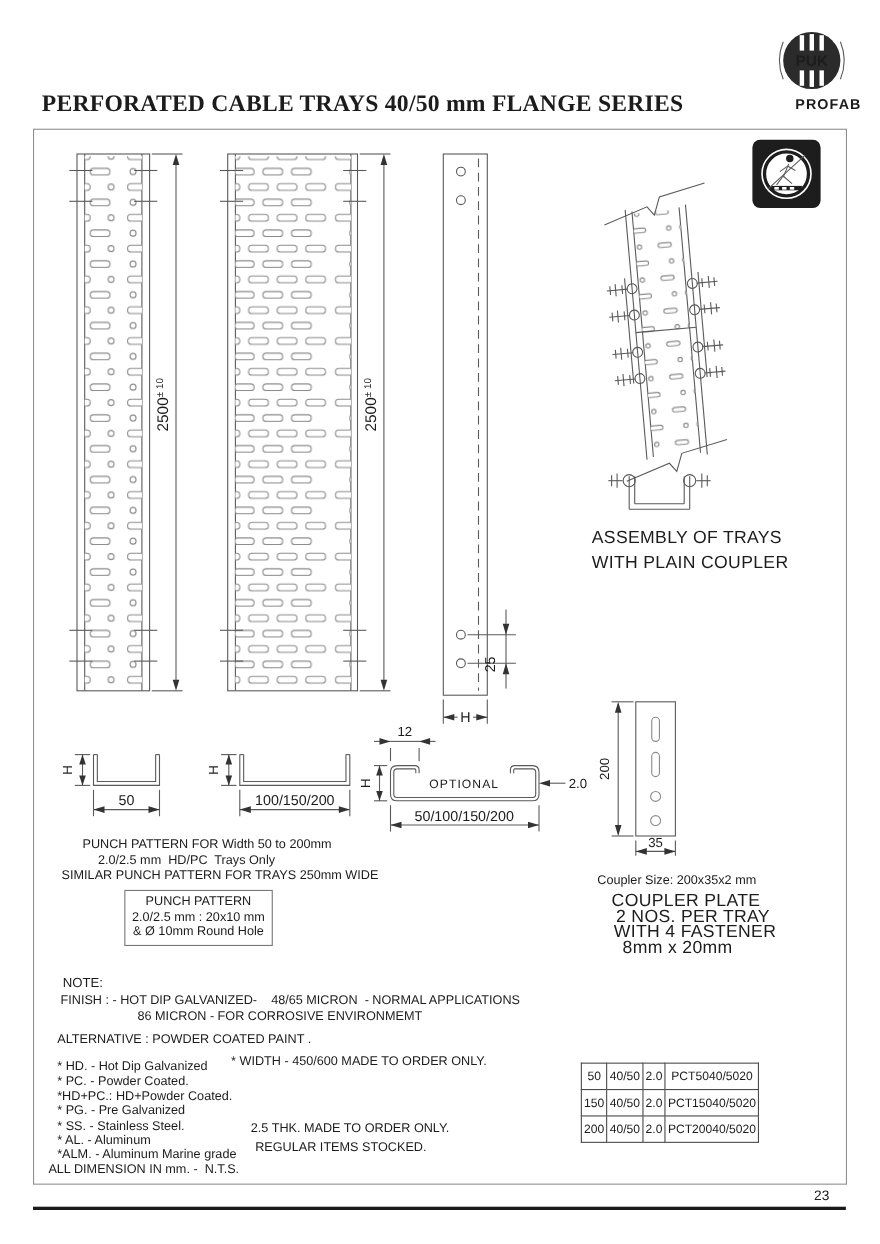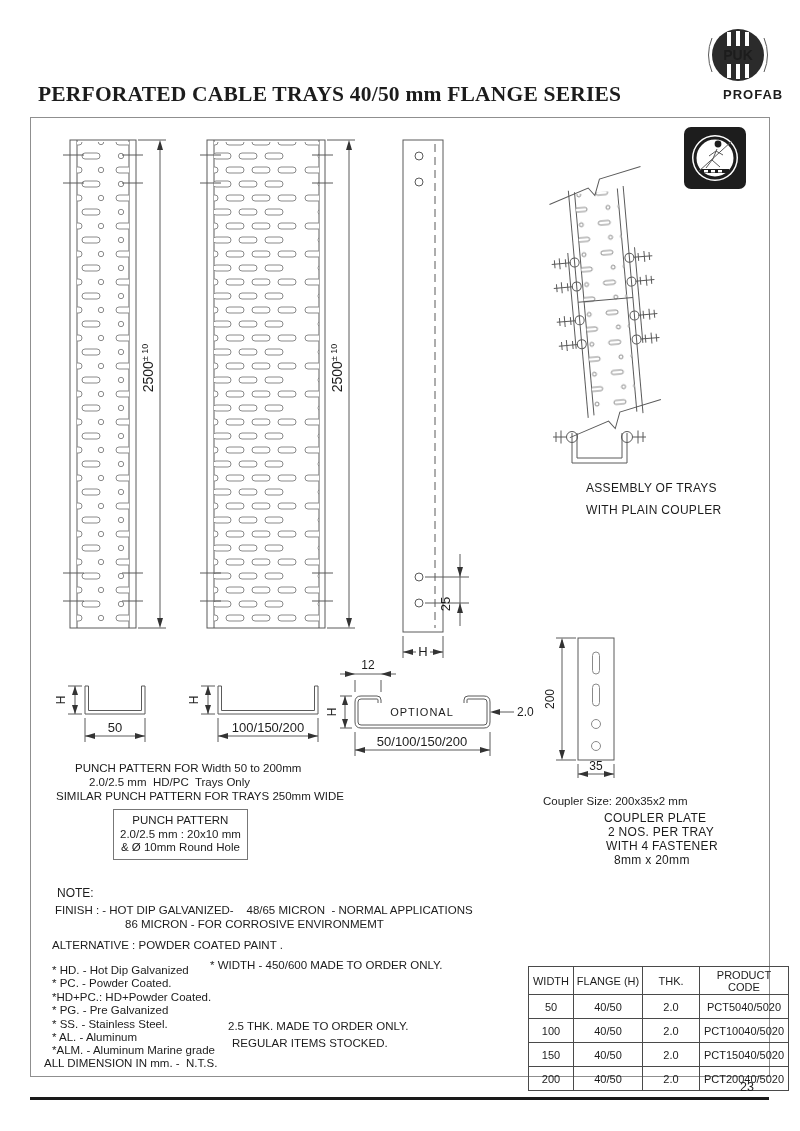--- a/index.html
+++ b/index.html
@@ -9,21 +9,21 @@
   .t{font-size:11.5px;white-space:nowrap;}
   .pre{white-space:pre;}
   svg{overflow:visible;display:block;}
   svg line,svg path,svg polyline,svg rect.ln,svg circle.ln{stroke:#5a5a5a;stroke-width:1;fill:none;}
   svg .perf{stroke:#8a8a8a;fill:#fff;}
   svg polygon.ar{fill:#333;stroke:none;}
   svg text{font-family:"Liberation Sans",sans-serif;fill:#1c1c1c;}
   .frame{border:1px solid #8f8f8f;}
   .title{font-family:"Liberation Serif",serif;font-weight:bold;font-size:21.5px;letter-spacing:.2px;}
   .punchbox{border:1px solid #777;text-align:center;padding:4px 6px;line-height:13.5px;font-size:11.5px;margin-left:38px;}
-  .capt{font-size:12px;letter-spacing:.3px;margin-left:48px;}
+  .capt{font-size:16px;letter-spacing:.3px;}
   .spec-table{border-collapse:collapse;font-size:11px;}
   .spec-table th,.spec-table td{border:1px solid #4a4a4a;text-align:center;padding:0 2px;}
   .spec-table th{font-weight:normal;height:27px;line-height:12px;}
   .spec-table td{height:23px;}
   .footer{font-weight:bold;font-size:13px;}
   .ctr{text-align:center;}
 </style>
 </head>
 <body>
 
@@ -331,37 +331,25 @@
     <div>*ALM. - Aluminum Marine grade</div>
   </div>
   <div class="abs t pre" style="left:44px;top:1057px;">ALL DIMENSION IN mm. -  N.T.S.</div>
 
   <div class="abs t" style="left:210px;top:959px;">* WIDTH - 450/600 MADE TO ORDER ONLY.</div>
   <div class="abs t" style="left:228px;top:1020px;">2.5 THK. MADE TO ORDER ONLY.</div>
   <div class="abs t" style="left:232px;top:1037px;">REGULAR ITEMS STOCKED.</div>
 
   <table class="spec-table abs" style="left:528px;top:966px;">
     <tbody>
-        <tr>
-      <th style="width:40px;">WIDTH</th>
-      <th style="width:64px;">FLANGE (H)</th>
-      <th style="width:52px;">THK.</th>
-      <th style="width:84px;">PRODUCT CODE</th>
-    </tr>
     <tr>
       <td>50</td>
       <td>40/50</td>
       <td>2.0</td>
       <td>PCT5040/5020</td>
-    </tr>
-    <tr>
-      <td>100</td>
-      <td>40/50</td>
-      <td>2.0</td>
-      <td>PCT10040/5020</td>
     </tr>
     <tr>
       <td>150</td>
       <td>40/50</td>
       <td>2.0</td>
       <td>PCT15040/5020</td>
     </tr>
     <tr>
       <td>200</td>
       <td>40/50</td>

